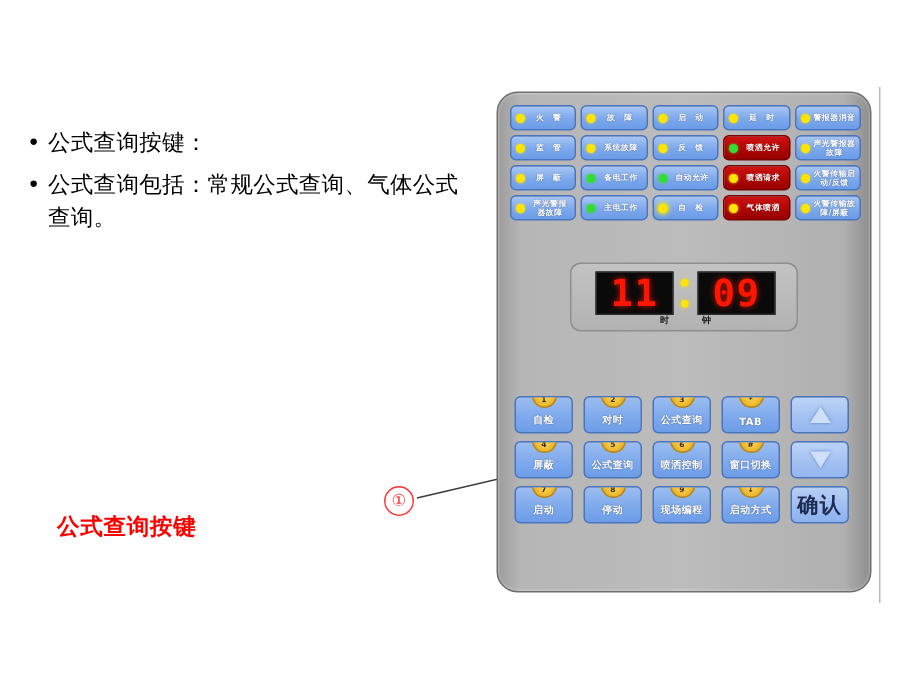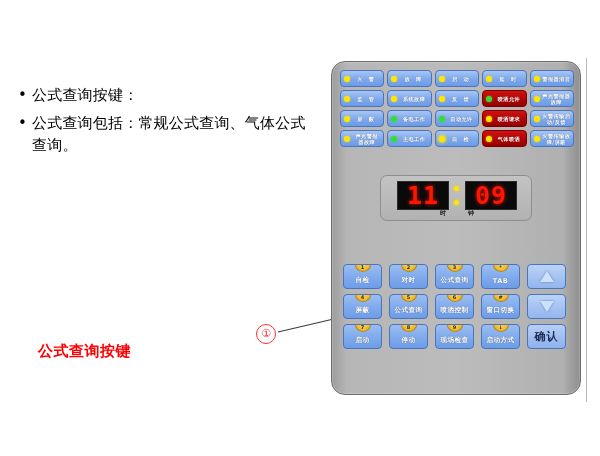--- a/index.html
+++ b/index.html
@@ -270,21 +270,21 @@
     color: #ffffff;
     letter-spacing: .4px;
     text-shadow: 0 0 1px rgba(0,0,0,.5);
   }
   .key.plain-big {
     background: linear-gradient(to bottom, #b7cff5, #9dbcf1 60%, #8eb1ee);
   }
   .key.plain-big .key-label {
     bottom: 0; top: 0;
     display: flex; align-items: center; justify-content: center;
-    font-size: 11px;
+    font-size: 14px;
     letter-spacing: 1px;
     color: #1d2c52;
     text-shadow: none;
   }
   .key.arrow-key {
     background: linear-gradient(to bottom, #bcd3f6, #a2c0f2 60%, #94b5ef);
     display: flex; align-items: center; justify-content: center;
   }
   .tri {
     width: 0; height: 0;
@@ -476,21 +476,21 @@
         <div class="key">
             <span class="key-led">7</span>
             <span class="key-label">启动</span>
           </div>
         <div class="key">
             <span class="key-led">8</span>
             <span class="key-label">停动</span>
           </div>
         <div class="key">
             <span class="key-led">9</span>
-            <span class="key-label">现场检查</span>
+            <span class="key-label">现场编程</span>
           </div>
         <div class="key">
             <span class="key-led">↓</span>
             <span class="key-label">启动方式</span>
           </div>
         <div class="key plain-big">
             <span class="key-label">确认</span>
           </div>
       </div>
 

